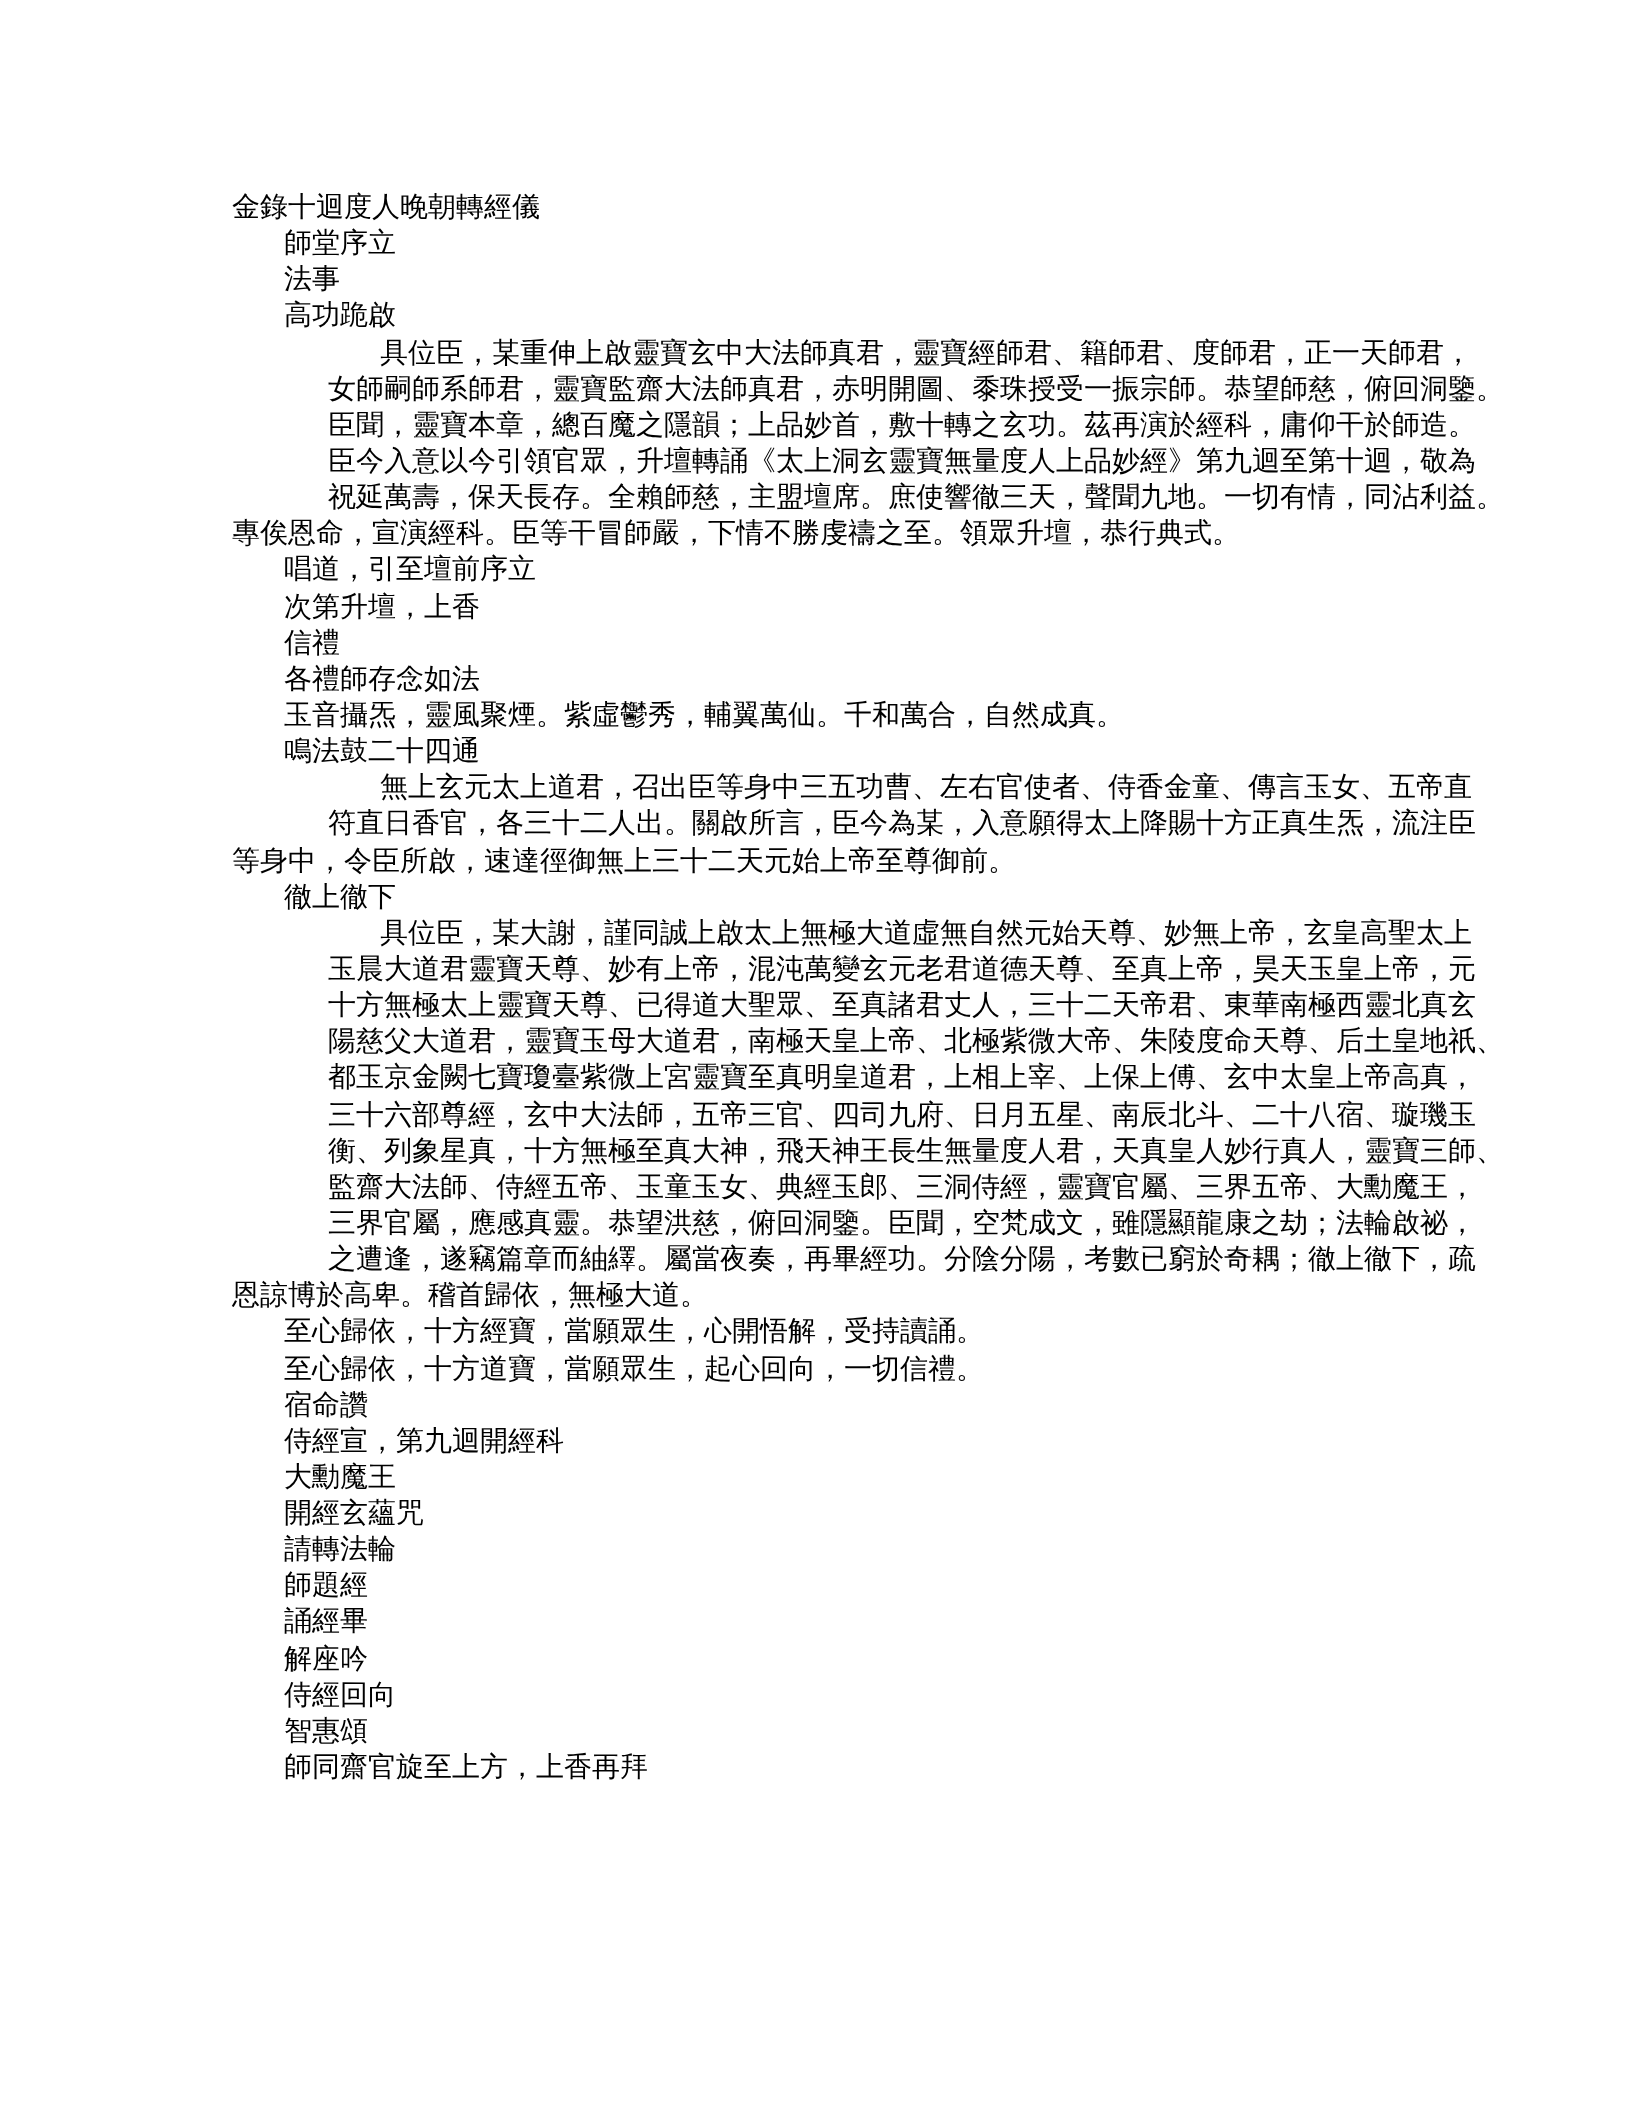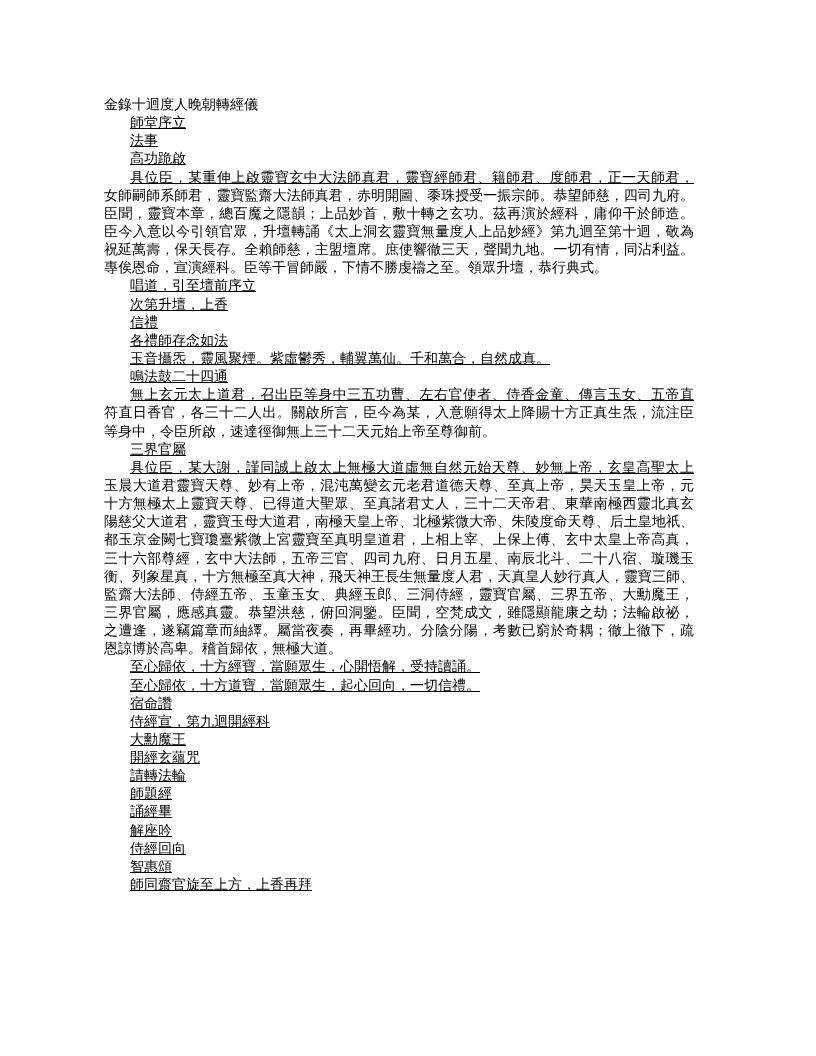--- a/index.html
+++ b/index.html
@@ -10,69 +10,69 @@
   body {
     width: 816px;
     height: 1056px;
     position: relative;
     overflow: hidden;
     font-family: "DejaVu Serif", "Liberation Serif", serif;
     color: #000000;
   }
   .page {
     position: absolute;
-    left: 104px;
+    left: 116px;
     top: 95px;
     width: 590px;
     font-size: 14px;
     line-height: 18.15px;
   }
   .line {
     height: 18.15px;
     white-space: nowrap;
     text-align: left;
   }
   .indent {
     padding-left: 26px;
-    text-decoration: underline;
   }
   .full {
     text-align: justify;
     text-align-last: justify;
+    margin-left: 48px;
   }
 </style>
 </head>
 <body>
 
 <div class="page">
   <div class="line">金錄十迴度人晚朝轉經儀</div>
 
   <div class="line indent">師堂序立</div>
   <div class="line indent">法事</div>
   <div class="line indent">高功跪啟</div>
 
   <div class="line indent full">具位臣，某重伸上啟靈寶玄中大法師真君，靈寶經師君、籍師君、度師君，正一天師君，</div>
-  <div class="line full">女師嗣師系師君，靈寶監齋大法師真君，赤明開圖、黍珠授受一振宗師。恭望師慈，四司九府。</div>
+  <div class="line full">女師嗣師系師君，靈寶監齋大法師真君，赤明開圖、黍珠授受一振宗師。恭望師慈，俯回洞鑒。</div>
   <div class="line full">臣聞，靈寶本章，總百魔之隱韻；上品妙首，敷十轉之玄功。茲再演於經科，庸仰干於師造。</div>
   <div class="line full">臣今入意以今引領官眾，升壇轉誦《太上洞玄靈寶無量度人上品妙經》第九迴至第十迴，敬為</div>
   <div class="line full">祝延萬壽，保天長存。全賴師慈，主盟壇席。庶使響徹三天，聲聞九地。一切有情，同沾利益。</div>
   <div class="line">專俟恩命，宣演經科。臣等干冒師嚴，下情不勝虔禱之至。領眾升壇，恭行典式。</div>
 
   <div class="line indent">唱道，引至壇前序立</div>
   <div class="line indent">次第升壇，上香</div>
   <div class="line indent">信禮</div>
   <div class="line indent">各禮師存念如法</div>
   <div class="line indent">玉音攝炁，靈風聚煙。紫虛鬱秀，輔翼萬仙。千和萬合，自然成真。</div>
   <div class="line indent">鳴法鼓二十四通</div>
 
   <div class="line indent full">無上玄元太上道君，召出臣等身中三五功曹、左右官使者、侍香金童、傳言玉女、五帝直</div>
   <div class="line full">符直日香官，各三十二人出。關啟所言，臣今為某，入意願得太上降賜十方正真生炁，流注臣</div>
   <div class="line">等身中，令臣所啟，速達徑御無上三十二天元始上帝至尊御前。</div>
 
-  <div class="line indent">三界官屬</div>
+  <div class="line indent">徹上徹下</div>
 
   <div class="line indent full">具位臣，某大謝，謹同誠上啟太上無極大道虛無自然元始天尊、妙無上帝，玄皇高聖太上</div>
   <div class="line full">玉晨大道君靈寶天尊、妙有上帝，混沌萬變玄元老君道德天尊、至真上帝，昊天玉皇上帝，元</div>
   <div class="line full">十方無極太上靈寶天尊、已得道大聖眾、至真諸君丈人，三十二天帝君、東華南極西靈北真玄</div>
   <div class="line full">陽慈父大道君，靈寶玉母大道君，南極天皇上帝、北極紫微大帝、朱陵度命天尊、后土皇地祇、</div>
   <div class="line full">都玉京金闕七寶瓊臺紫微上宮靈寶至真明皇道君，上相上宰、上保上傅、玄中太皇上帝高真，</div>
   <div class="line full">三十六部尊經，玄中大法師，五帝三官、四司九府、日月五星、南辰北斗、二十八宿、璇璣玉</div>
   <div class="line full">衡、列象星真，十方無極至真大神，飛天神王長生無量度人君，天真皇人妙行真人，靈寶三師、</div>
   <div class="line full">監齋大法師、侍經五帝、玉童玉女、典經玉郎、三洞侍經，靈寶官屬、三界五帝、大勳魔王，</div>
   <div class="line full">三界官屬，應感真靈。恭望洪慈，俯回洞鑒。臣聞，空梵成文，雖隱顯龍康之劫；法輪啟祕，</div>

